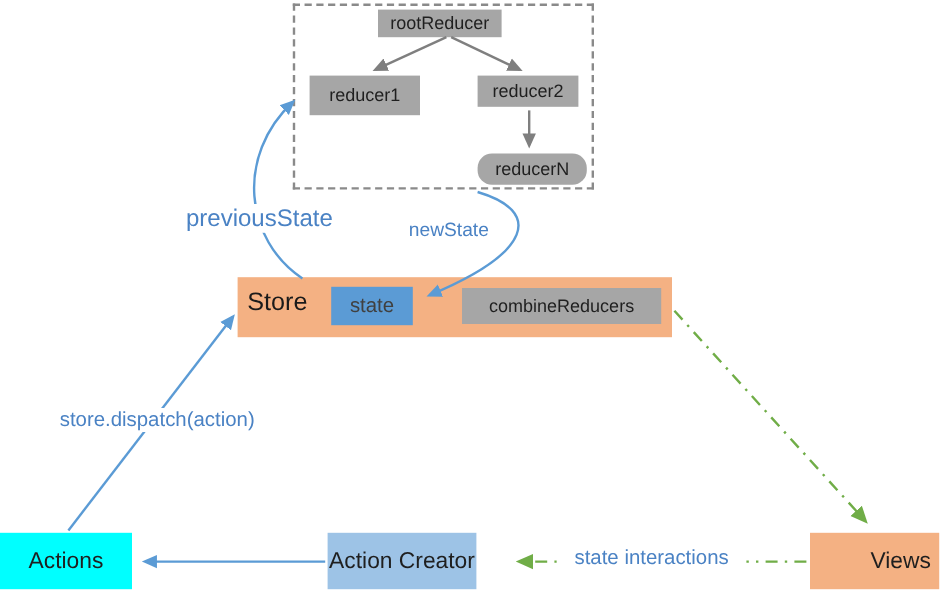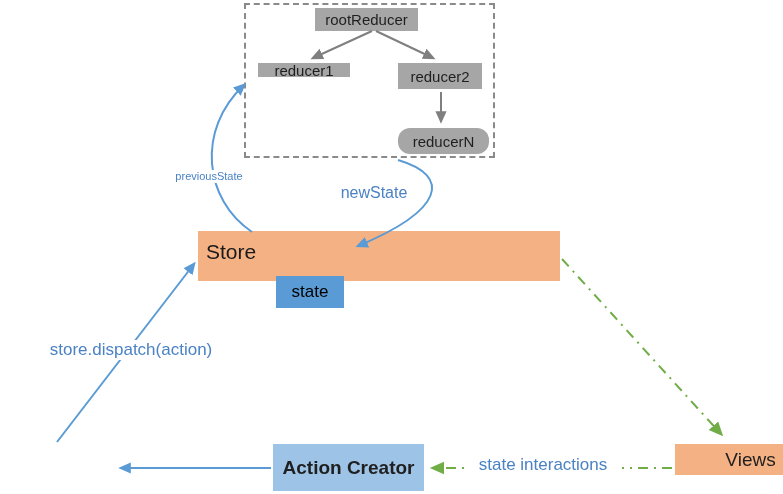--- a/index.html
+++ b/index.html
@@ -19,36 +19,36 @@
   }
   .store-bar{
     position:absolute;left:198px;top:231px;width:362px;height:50px;
     background:var(--orange);
   }
   .store-title{
     position:absolute;left:206px;top:240px;font-size:21px;color:#1a1a1a;
   }
   .state-box{
     position:absolute;left:276px;top:239px;width:68px;height:32px;
-    background:var(--state_blue);color:#000000;font-size:17px;
-    display:flex;align-items:center;justify-content:center;margin-top:37px;
+    background:var(--state_blue);color:#404040;font-size:17px;
+    display:flex;align-items:center;justify-content:center;
   }
   .combine-box{left:385px;top:240px;width:166px;height:30px;}
   .root-box{left:315px;top:8px;width:103px;height:23px;}
-  .r1-box{left:258px;top:63px;width:92px;height:14px;}
+  .r1-box{left:258px;top:63px;width:92px;height:33px;}
   .r2-box{left:398px;top:63px;width:84px;height:26px;}
   .rn-box{left:398px;top:128px;width:91px;height:26px;border-radius:12px;}
   .actions-box{left:0;top:444px;width:110px;height:47px;background:var(--cyan);font-size:19px;}
-  .creator-box{left:273px;top:444px;width:151px;height:47px;background:var(--light_blue);font-size:19px;font-weight:bold;}
-  .views-box{left:675px;top:444px;width:108px;height:31px;background:var(--orange);font-size:19px;padding-left:43px;}
+  .creator-box{left:273px;top:444px;width:124px;height:47px;background:var(--light_blue);font-size:19px;}
+  .views-box{left:675px;top:444px;width:108px;height:47px;background:var(--orange);font-size:19px;padding-left:43px;}
   .flow-label{
     position:absolute;color:var(--blue_text);text-align:center;white-space:nowrap;
     background:#ffffff;z-index:6;line-height:1.2;
   }
-  .lbl-prev{left:155px;top:170px;width:108px;font-size:11px;}
+  .lbl-prev{left:155px;top:170px;width:108px;font-size:20px;}
   .lbl-new{left:336px;top:183px;width:76px;font-size:16px;}
   .lbl-dispatch{left:28px;top:340px;width:206px;font-size:17px;}
   .lbl-notify{left:556px;top:338px;width:182px;font-size:18px;}
   .lbl-user{left:464px;top:455px;width:158px;font-size:17px;}
   svg.arrows{position:absolute;left:0;top:0;z-index:5;pointer-events:none;}
   .ln{fill:none;stroke-width:2px;}
   .ln-gray{stroke:var(--gray_line);}
   .ln-blue{stroke:var(--blue_line);}
   .ln-green{stroke:var(--green);stroke-dasharray:10 6 2 6;}
   .mk-gray{fill:var(--gray_line);}
@@ -65,21 +65,23 @@
 
     <div class="dashed-group"></div>
     <div class="box gray-box root-box">rootReducer</div>
     <div class="box gray-box r1-box">reducer1</div>
     <div class="box gray-box r2-box">reducer2</div>
     <div class="box gray-box rn-box">reducerN</div>
 
     <div class="store-bar"></div>
     <div class="store-title">Store</div>
     <div class="state-box">state</div>
+    <div class="box gray-box combine-box">combineReducers</div>
 
+    <div class="box actions-box">Actions</div>
     <div class="box creator-box">Action Creator</div>
     <div class="box views-box">Views</div>
   </div>
 
   <svg class="arrows" width="783" height="494" viewBox="0 0 783 494">
     <defs>
       <marker id="mGray" viewBox="0 0 10 10" refX="7" refY="5" markerWidth="7" markerHeight="7" orient="auto-start-reverse">
         <path class="mk-gray" d="M0,1 L9,5 L0,9 z"></path>
       </marker>
       <marker id="mBlue" viewBox="0 0 10 10" refX="7" refY="5" markerWidth="7" markerHeight="7" orient="auto-start-reverse">

